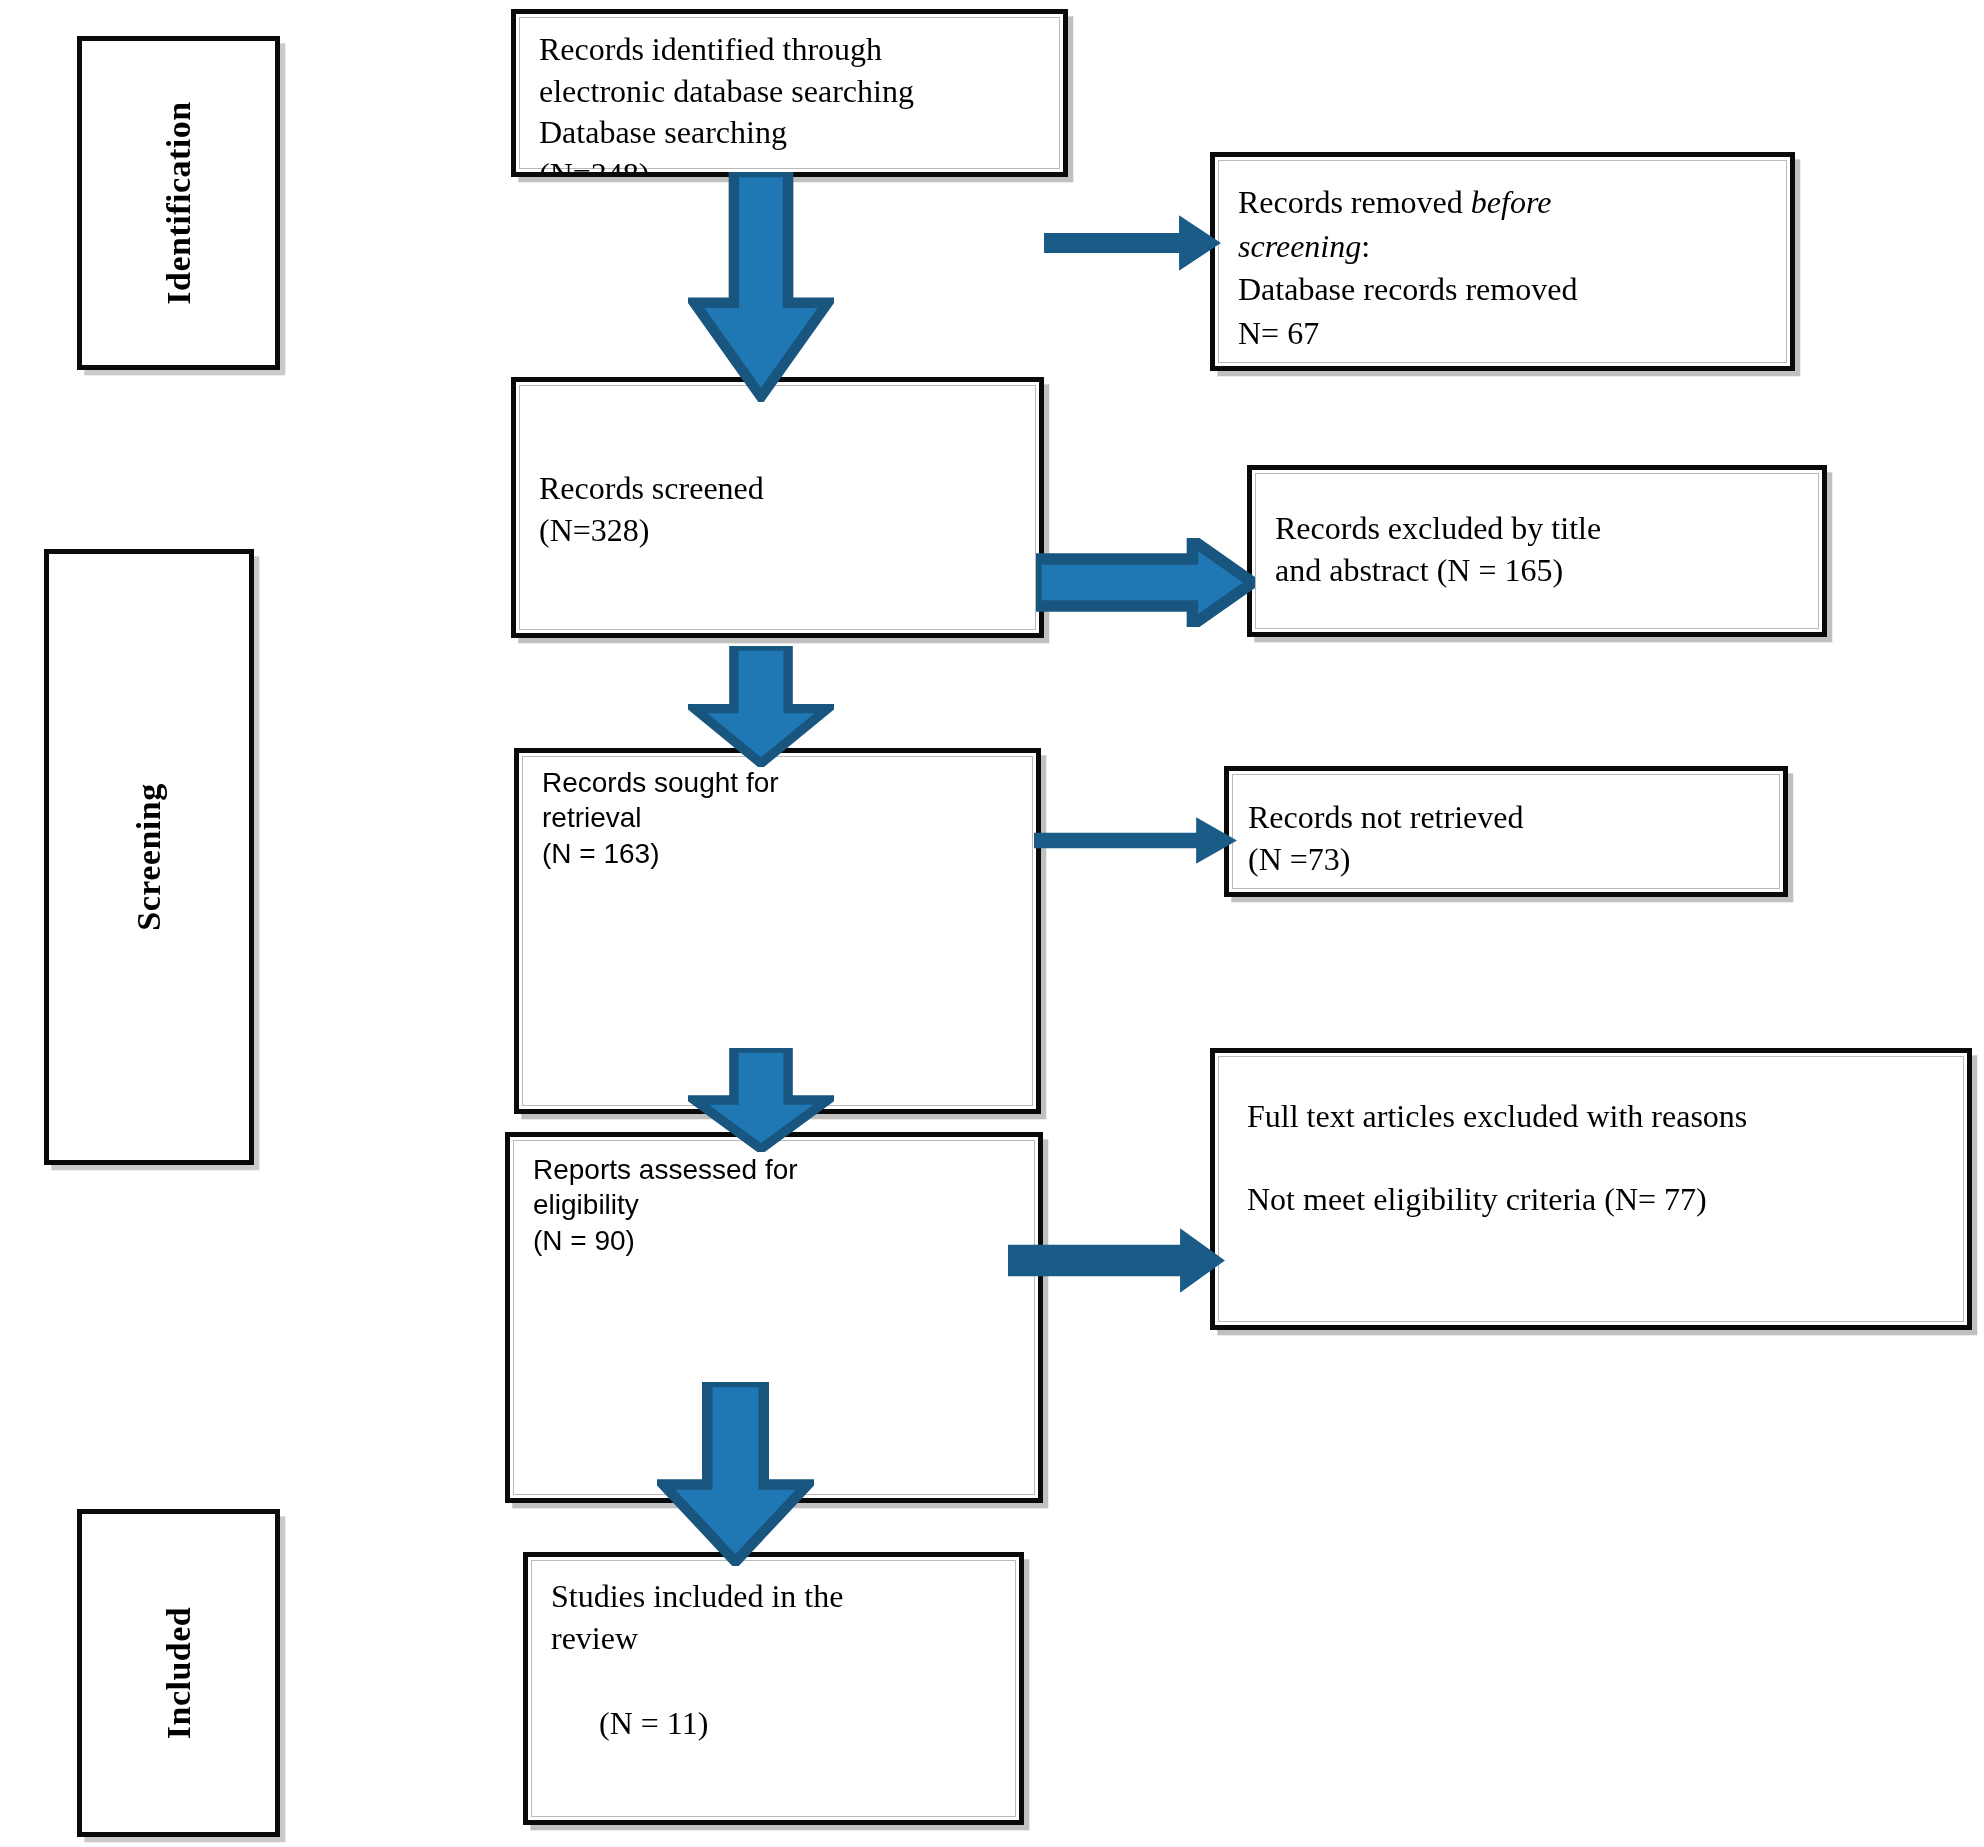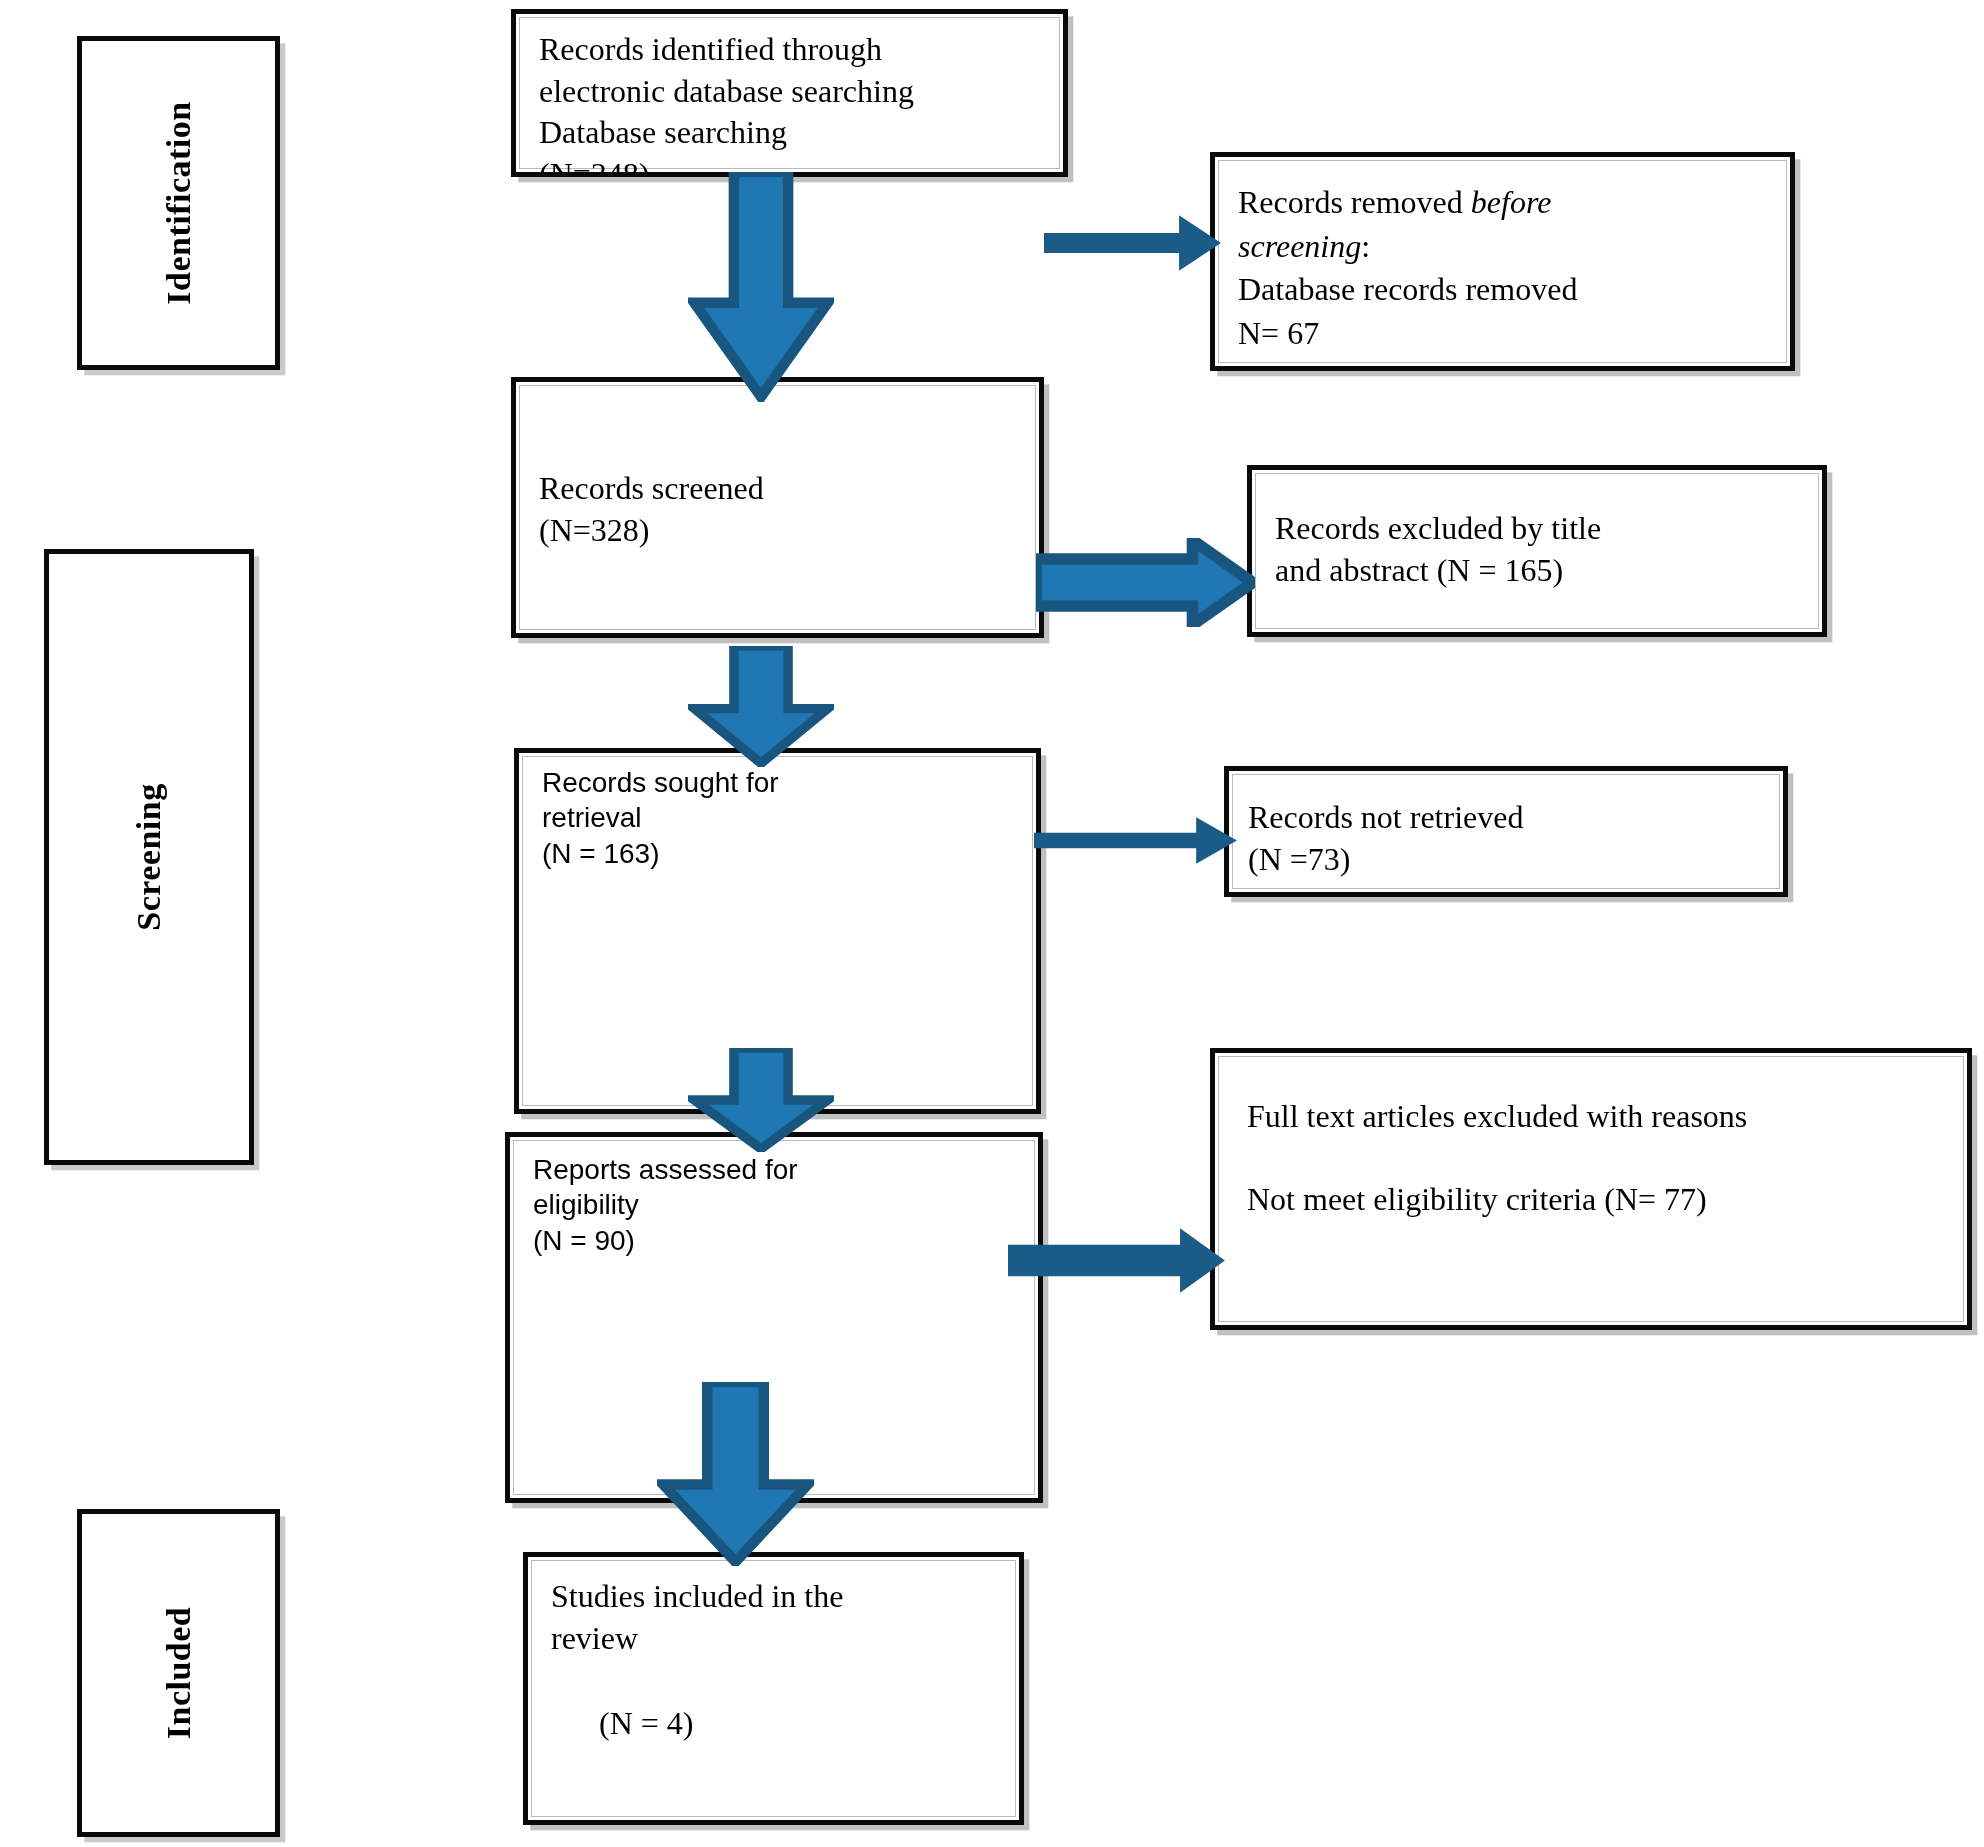--- a/index.html
+++ b/index.html
@@ -145,21 +145,21 @@
     <div class="txt" style="top:14.6px;line-height:1.28;">Reports assessed for
 eligibility
 (N = 90)</div>
   </div>
 
   <div class="box serif" id="b5">
     <div class="inner"></div>
     <div class="txt" style="top:18px;line-height:1.32;">Studies included in the
 review
 
-      (N = 4)</div>
+      (N = 11)</div>
   </div>
 
   <div class="box serif" id="r1">
     <div class="inner"></div>
     <div class="txt" style="top:24px;line-height:1.36;"><span>Records removed </span><span class="ital">before</span><br><span class="ital">screening</span><span>:</span><br><span>Database records removed</span><br><span>N= 67</span></div>
   </div>
 
   <div class="box serif" id="r2">
     <div class="inner"></div>
     <div class="txt" style="top:38px;">Records excluded by title

